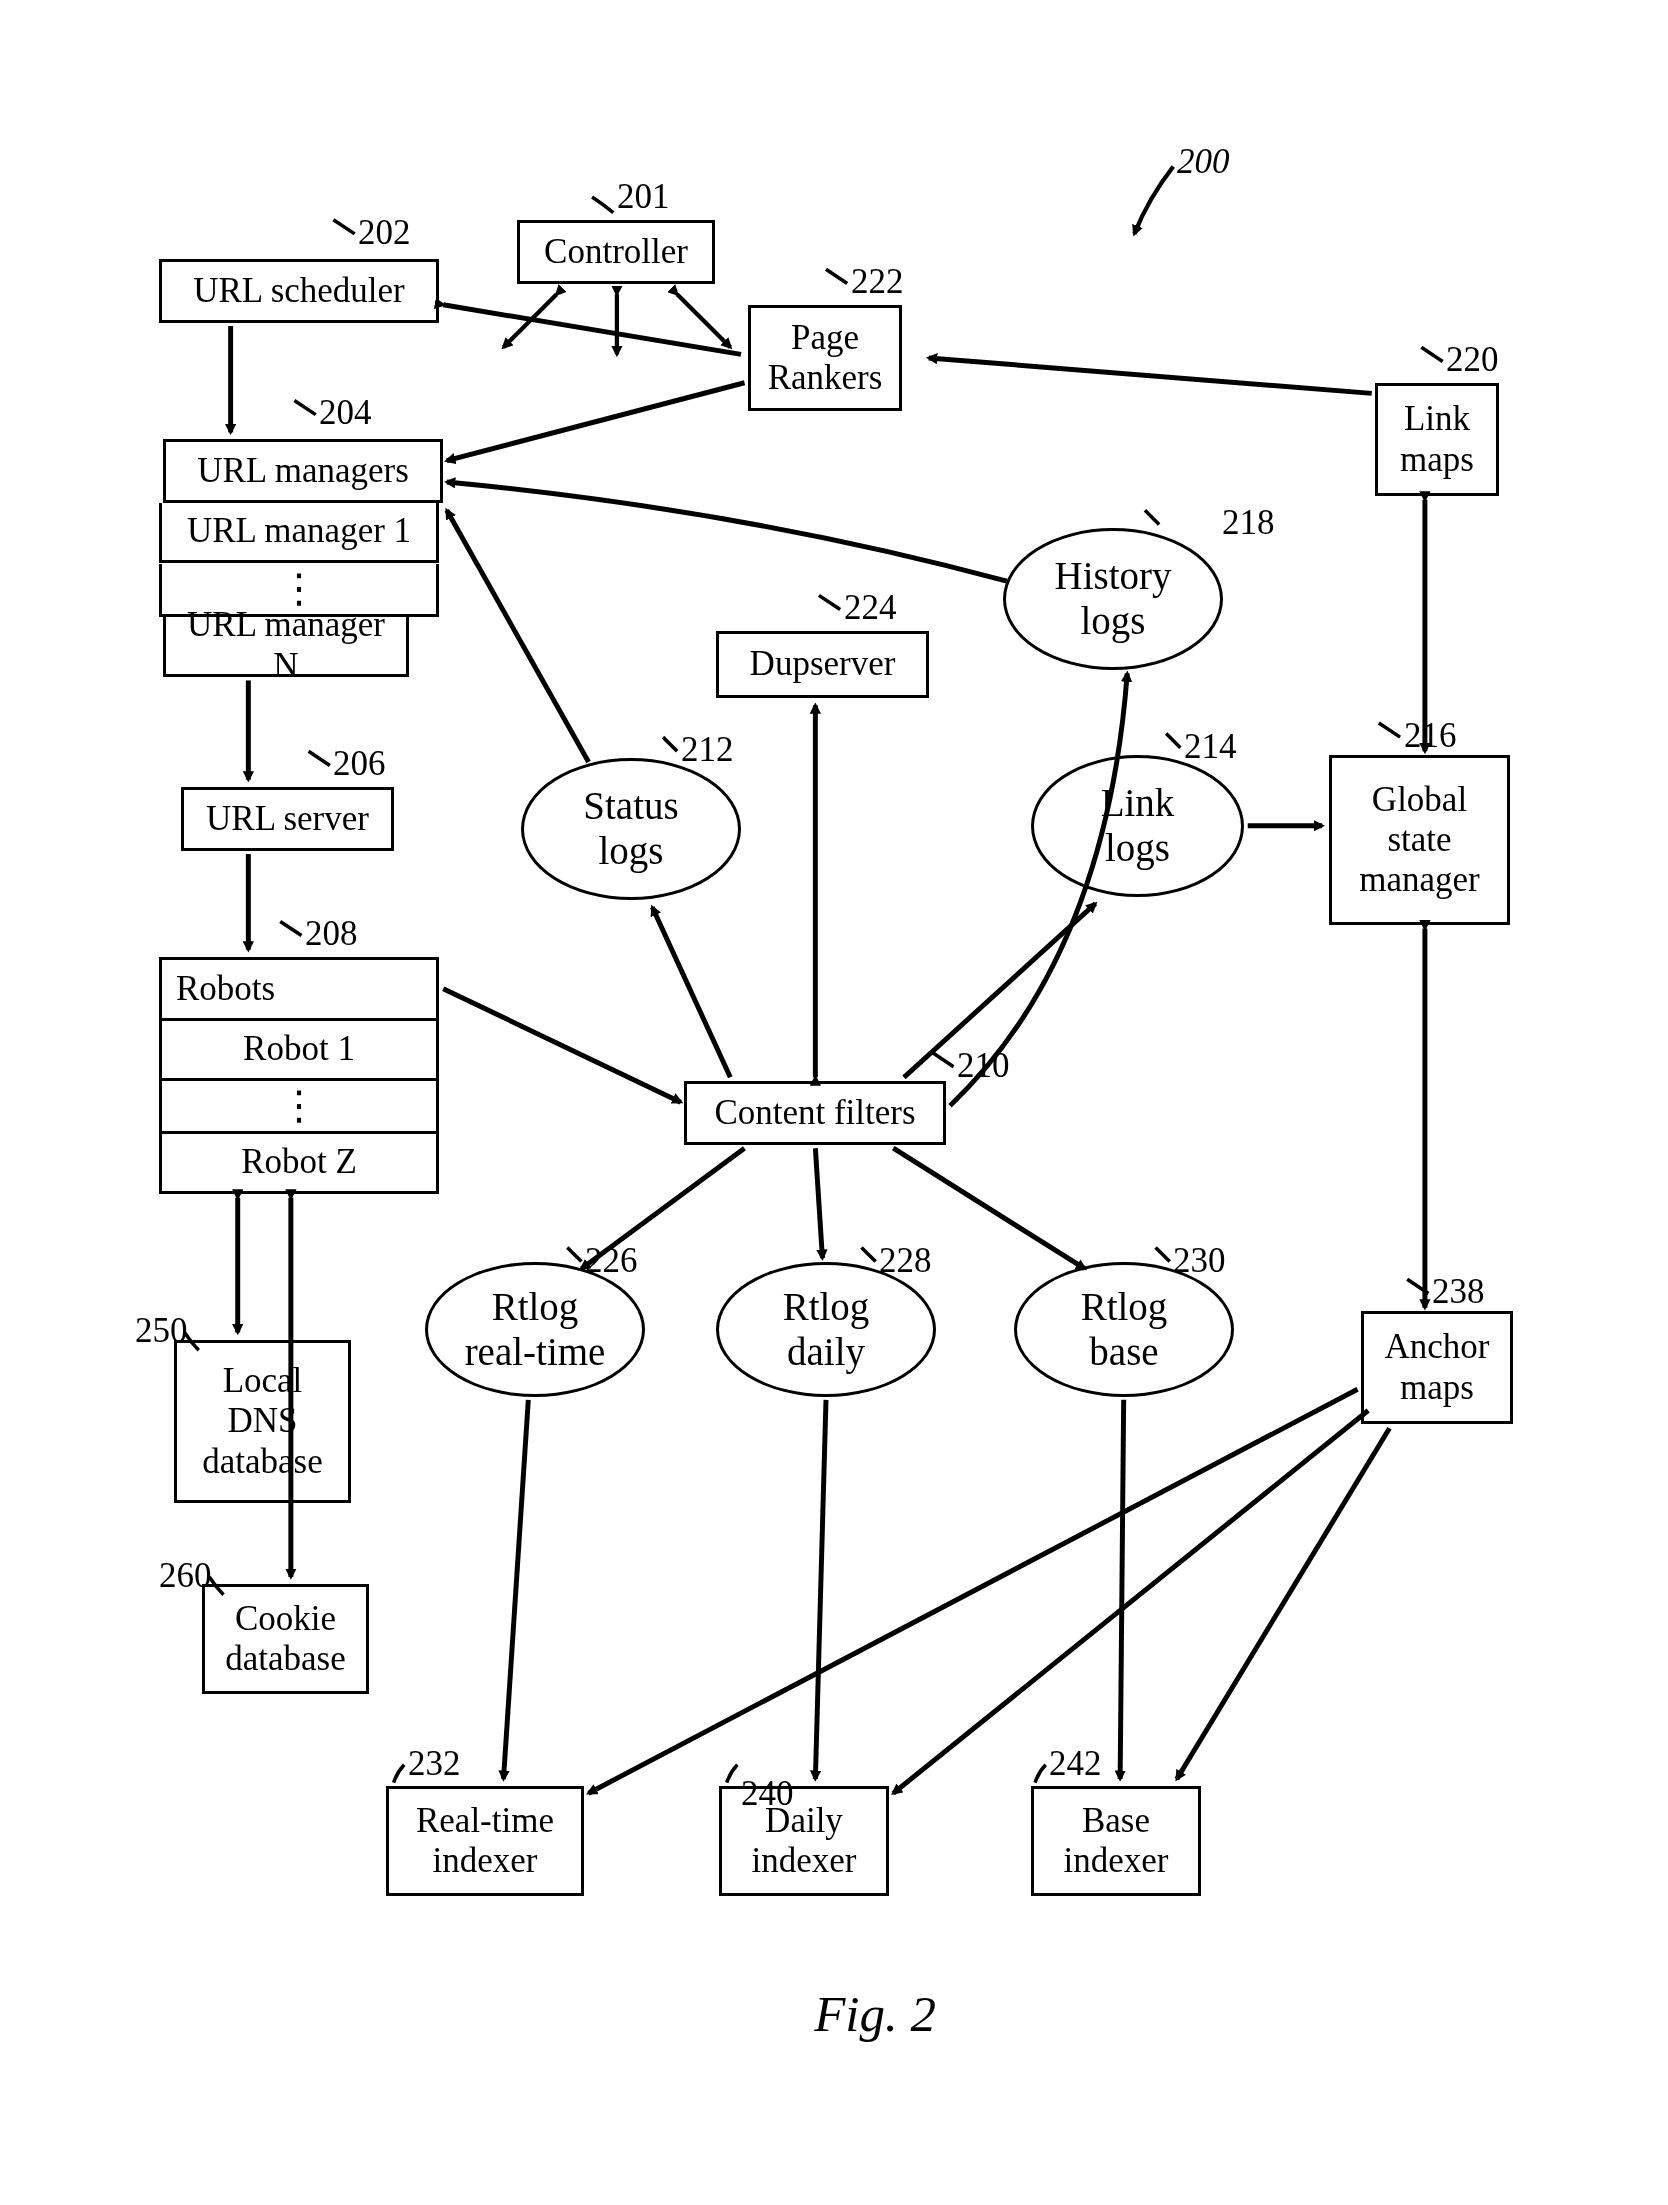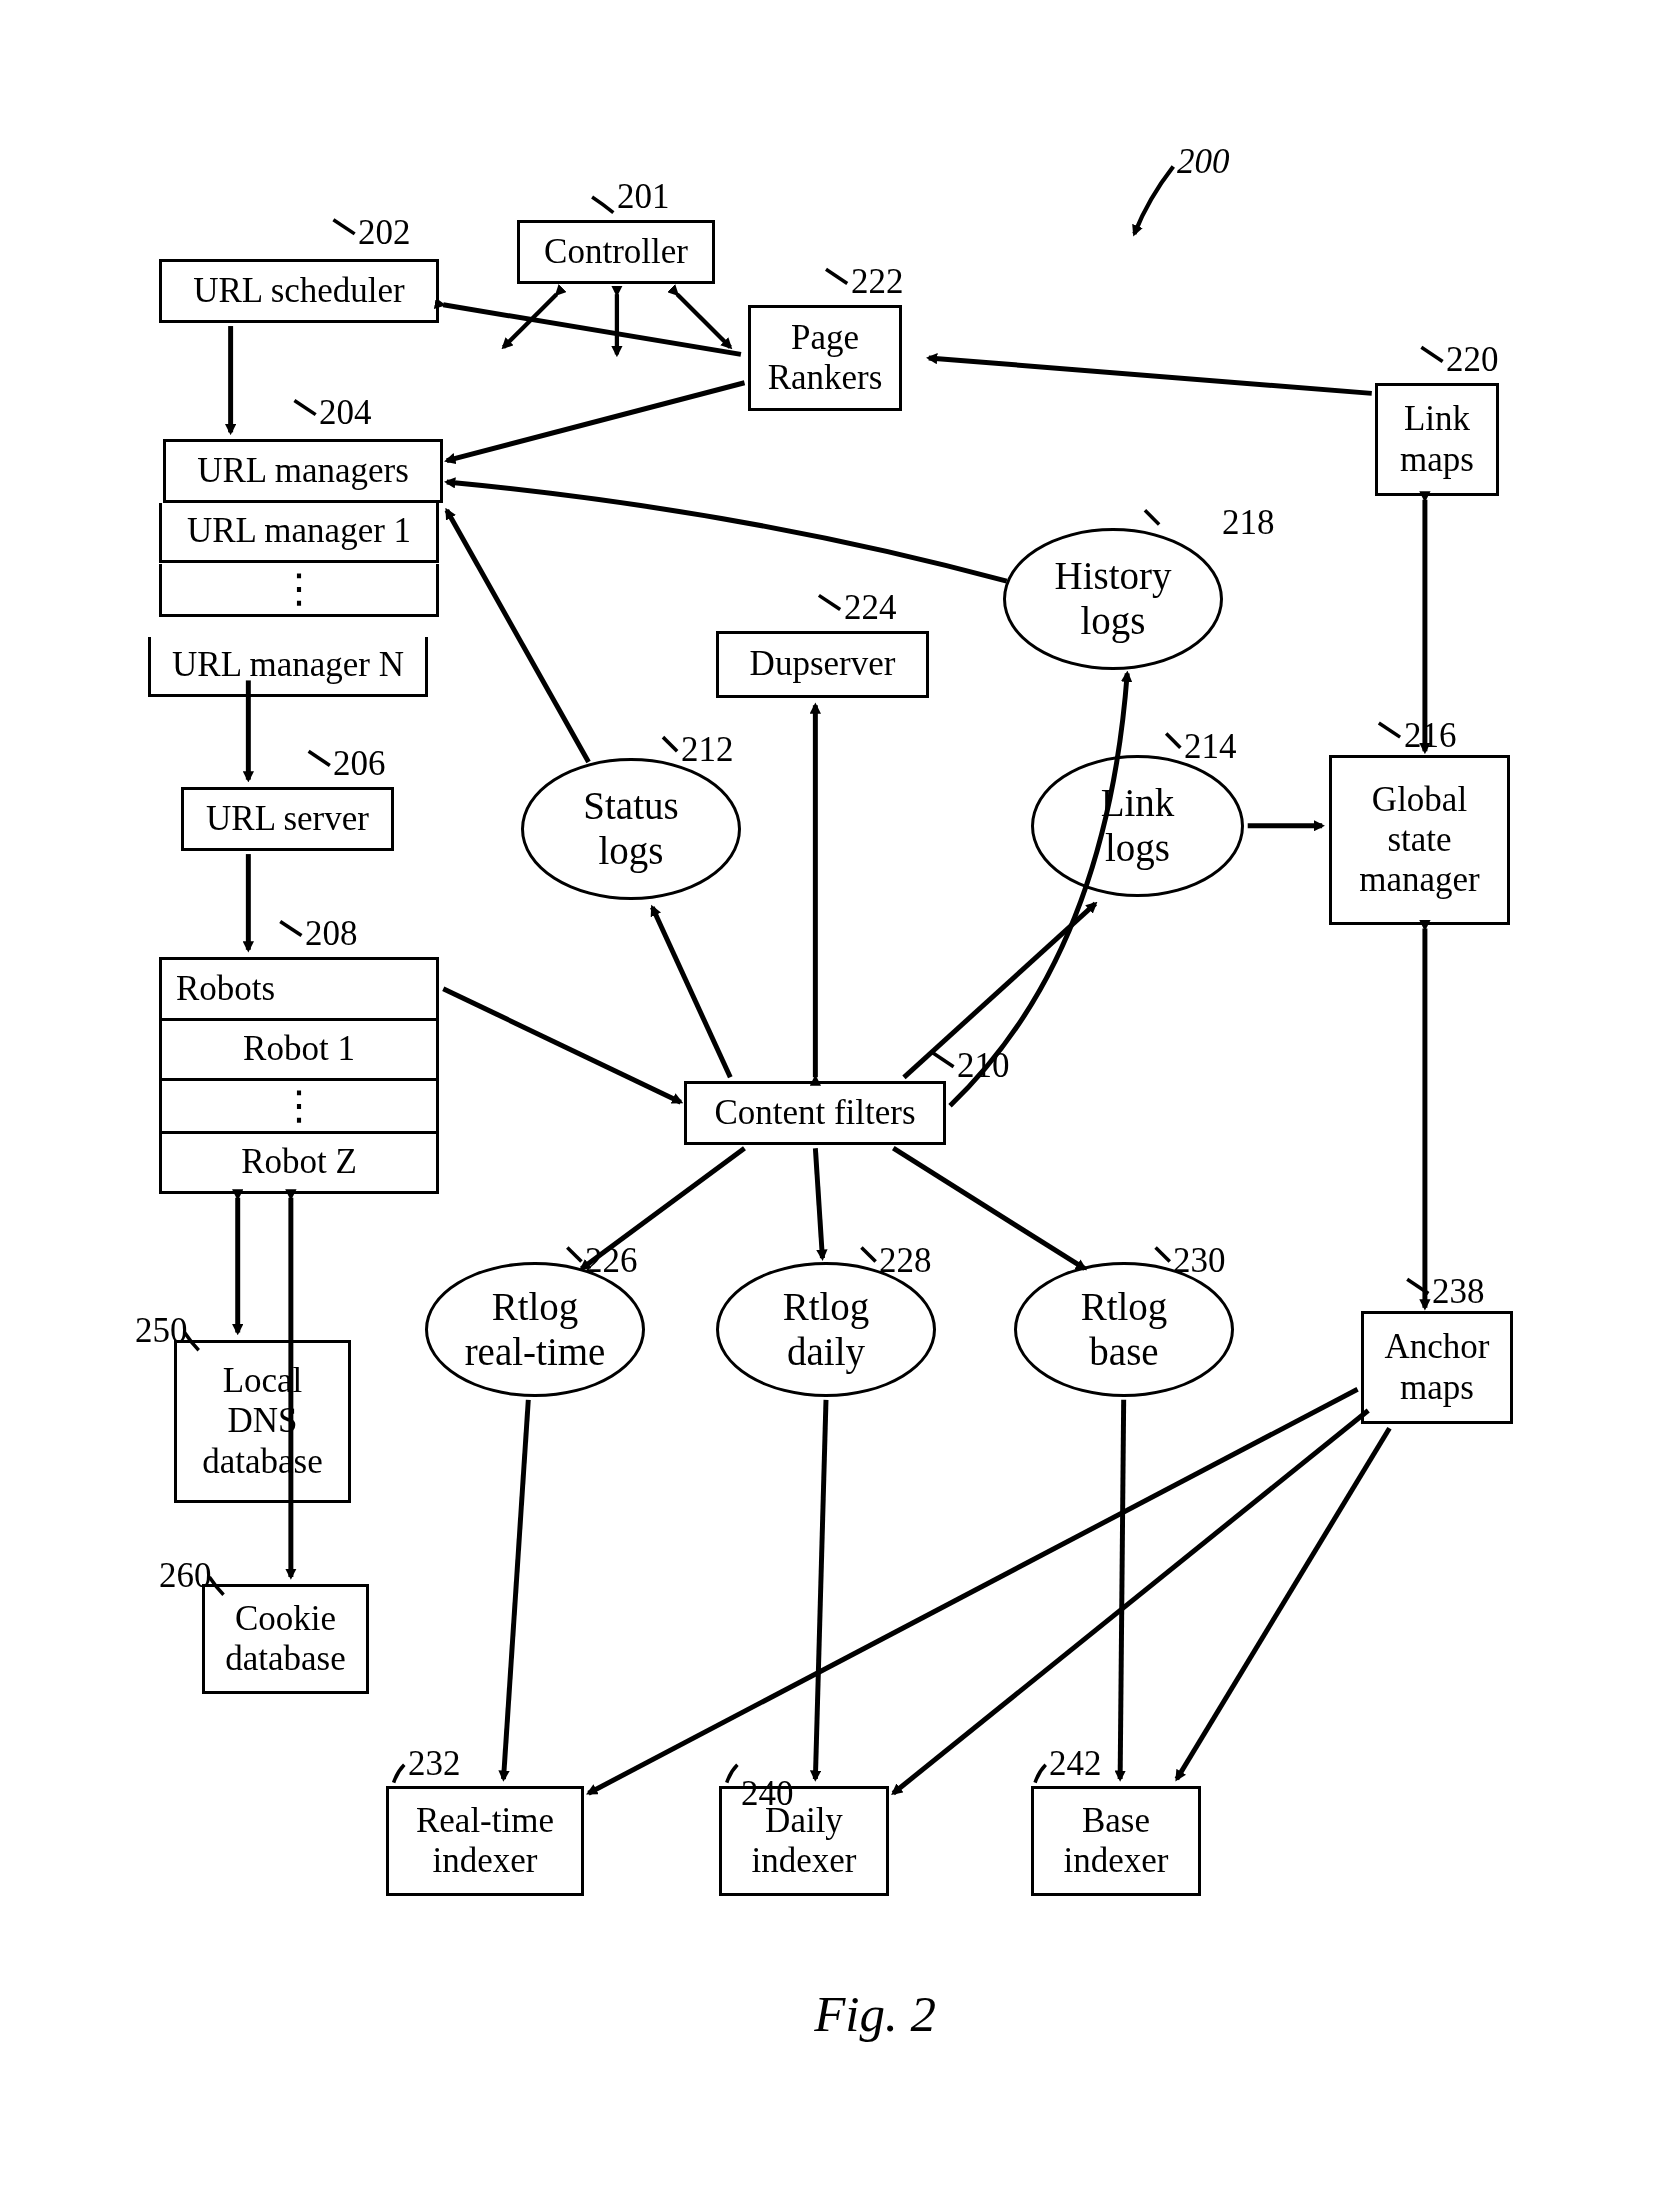--- a/index.html
+++ b/index.html
@@ -134,21 +134,21 @@
 
   <div class="box" style="left:163px; top:439px; width:280px; height:64px;">
     <span>URL managers</span>
   </div>
   <div class="cell" style="left:159px; top:503px; width:280px; height:60px;">
     <span>URL manager 1</span>
   </div>
   <div class="cell" style="left:159px; top:564px; width:280px; height:53px;">
     <span class="vdots">⋮</span>
   </div>
-  <div class="cell" style="left:148px; top:617px; width:280px; height:60px;margin-top:20px;">
+  <div class="cell" style="left:163px; top:617px; width:246px; height:60px;">
     <span>URL manager N</span>
   </div>
   <div class="label" style="left:319px; top:393px;">204</div>
   <svg class="overlay" viewBox="0 0 2354 3111" width="1669" height="2205">
       <path d="M445 585 Q430 575 415 565" stroke="#000" stroke-width="5" fill="none"></path>
     </svg>
 
   <div class="box" style="left:181px; top:787px; width:213px; height:64px;">
     <span>URL server</span>
   </div>

